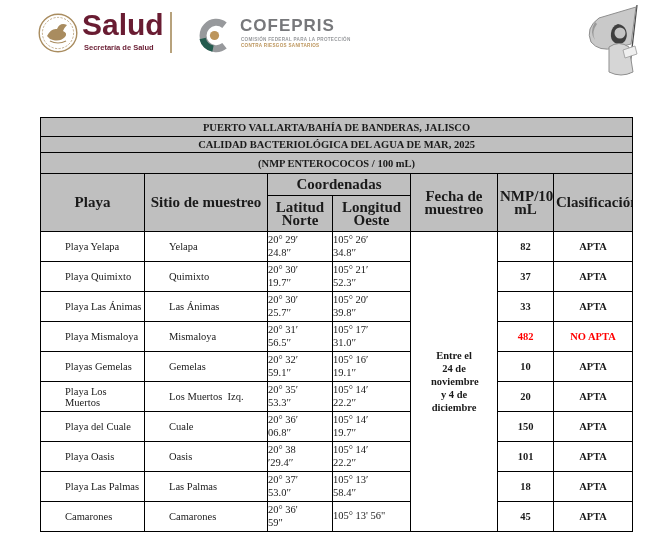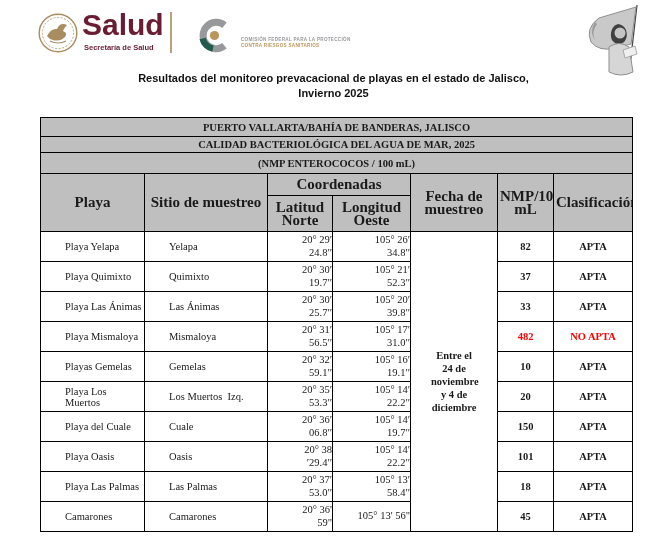--- a/index.html
+++ b/index.html
@@ -33,21 +33,21 @@
   table.results{position:absolute;left:40px;top:117px;width:592px;border-collapse:collapse;
     table-layout:fixed;border:1.5px solid var(--border);font-size:10.5px;font-family:Liberation Serif, serif;}
   table.results th,table.results td{border:1px solid var(--border);vertical-align:middle;overflow:hidden;}
   tr.band th{background:var(--header-bg);font-weight:bold;text-align:center;font-size:10.5px;}
   tr.band1{height:19px;} tr.band2{height:16px;} tr.band3{height:21px;border-radius:8px;}
   tr.colhead1{height:22px;} tr.colhead2{height:36px;}
   tr.colhead1 th,tr.colhead2 th{background:var(--header-bg);font-weight:bold;text-align:center;
     font-size:15px;line-height:12.5px;padding:1px 2px;}
   tr.datarow{height:30px;}
   td.c-playa,td.c-sitio{text-align:left;padding-left:24px;white-space:pre-wrap;}
-  td.c-lat,td.c-lon{text-align:right;line-height:12.5px;margin-top:31px;}
+  td.c-lat,td.c-lon{text-align:left;line-height:12.5px;margin-top:31px;}
   td.c-fecha{text-align:center;font-weight:bold;line-height:13px;padding:0 20px;background:#fff;}
   td.c-nmp,td.c-clasif{text-align:center;font-weight:bold;}
   tr.alert td.c-nmp,tr.alert td.c-clasif{color:var(--alert-red);}
 </style>
 </head>
 <body>
 
 <div class="page">
 
   <div class="hdr">
@@ -58,37 +58,34 @@
       <path d="M12 28 Q20 32 28 28" fill="none" stroke="#a98c5f" stroke-width="1.2"></path>
     </svg>
     <div class="salud-word">Salud</div>
     <div class="salud-sub">Secretaría de Salud</div>
     <div class="logo-div"></div>
     <svg class="cof-mark" width="37" height="37" viewBox="0 0 37 37">
       <path d="M27.5 8.2 A13.2 13.2 0 1 0 27.5 28.8" fill="none" stroke="#97999c" stroke-width="7"></path>
       <path d="M5.6 21.5 A13.2 13.2 0 0 0 16.0 31.6" fill="none" stroke="#235b4e" stroke-width="6.4"></path>
       <circle cx="17.5" cy="18.5" r="4.6" fill="#bc955c"></circle>
     </svg>
+    <div class="cof-word">COFEPRIS</div>
     <div class="cof-sub1">COMISIÓN FEDERAL PARA LA PROTECCIÓN</div>
     <div class="cof-sub2">CONTRA RIESGOS SANITARIOS</div>
     <svg class="flag-art" width="92" height="76" viewBox="0 0 92 76">
       <line x1="66" y1="3" x2="58" y2="72" stroke="#4a4a4a" stroke-width="1.3"></line>
       <path d="M65 5 L28 16 Q14 26 20 40 Q28 50 44 46 L60 42 Z" fill="#c9c9c9" stroke="#8f8f8f" stroke-width="1"></path>
       <path d="M24 20 Q18 30 24 38 Q20 30 26 22 Z" fill="#9a9a9a"></path>
       <path d="M47 22 Q41 24 40 31 Q39 38 44 41 Q50 44 54 39 Q57 34 55 28 Q53 23 47 22 Z" fill="#3f3f3f"></path>
       <circle cx="49" cy="31" r="5.5" fill="#c4c4c4"></circle>
       <path d="M38 45 Q48 38 58 45 L62 70 Q50 76 38 70 Z" fill="#d6d6d6" stroke="#8f8f8f" stroke-width="1"></path>
       <path d="M52 48 L64 44 L66 52 L54 56 Z" fill="#efefef" stroke="#999999" stroke-width="0.8"></path>
     </svg>
   </div>
 
-  <div class="doc-title">
-    <div>Resultados del monitoreo prevacacional de playas en el estado de Jalisco,</div>
-    <div>Invierno 2025</div>
-  </div>
 
   <table class="results">
     <colgroup>
       <col style="width:104px">
         <col style="width:123px">
         <col style="width:65px">
       <col style="width:78px">
         <col style="width:87px">
         <col style="width:56px">
         <col style="width:79px">

